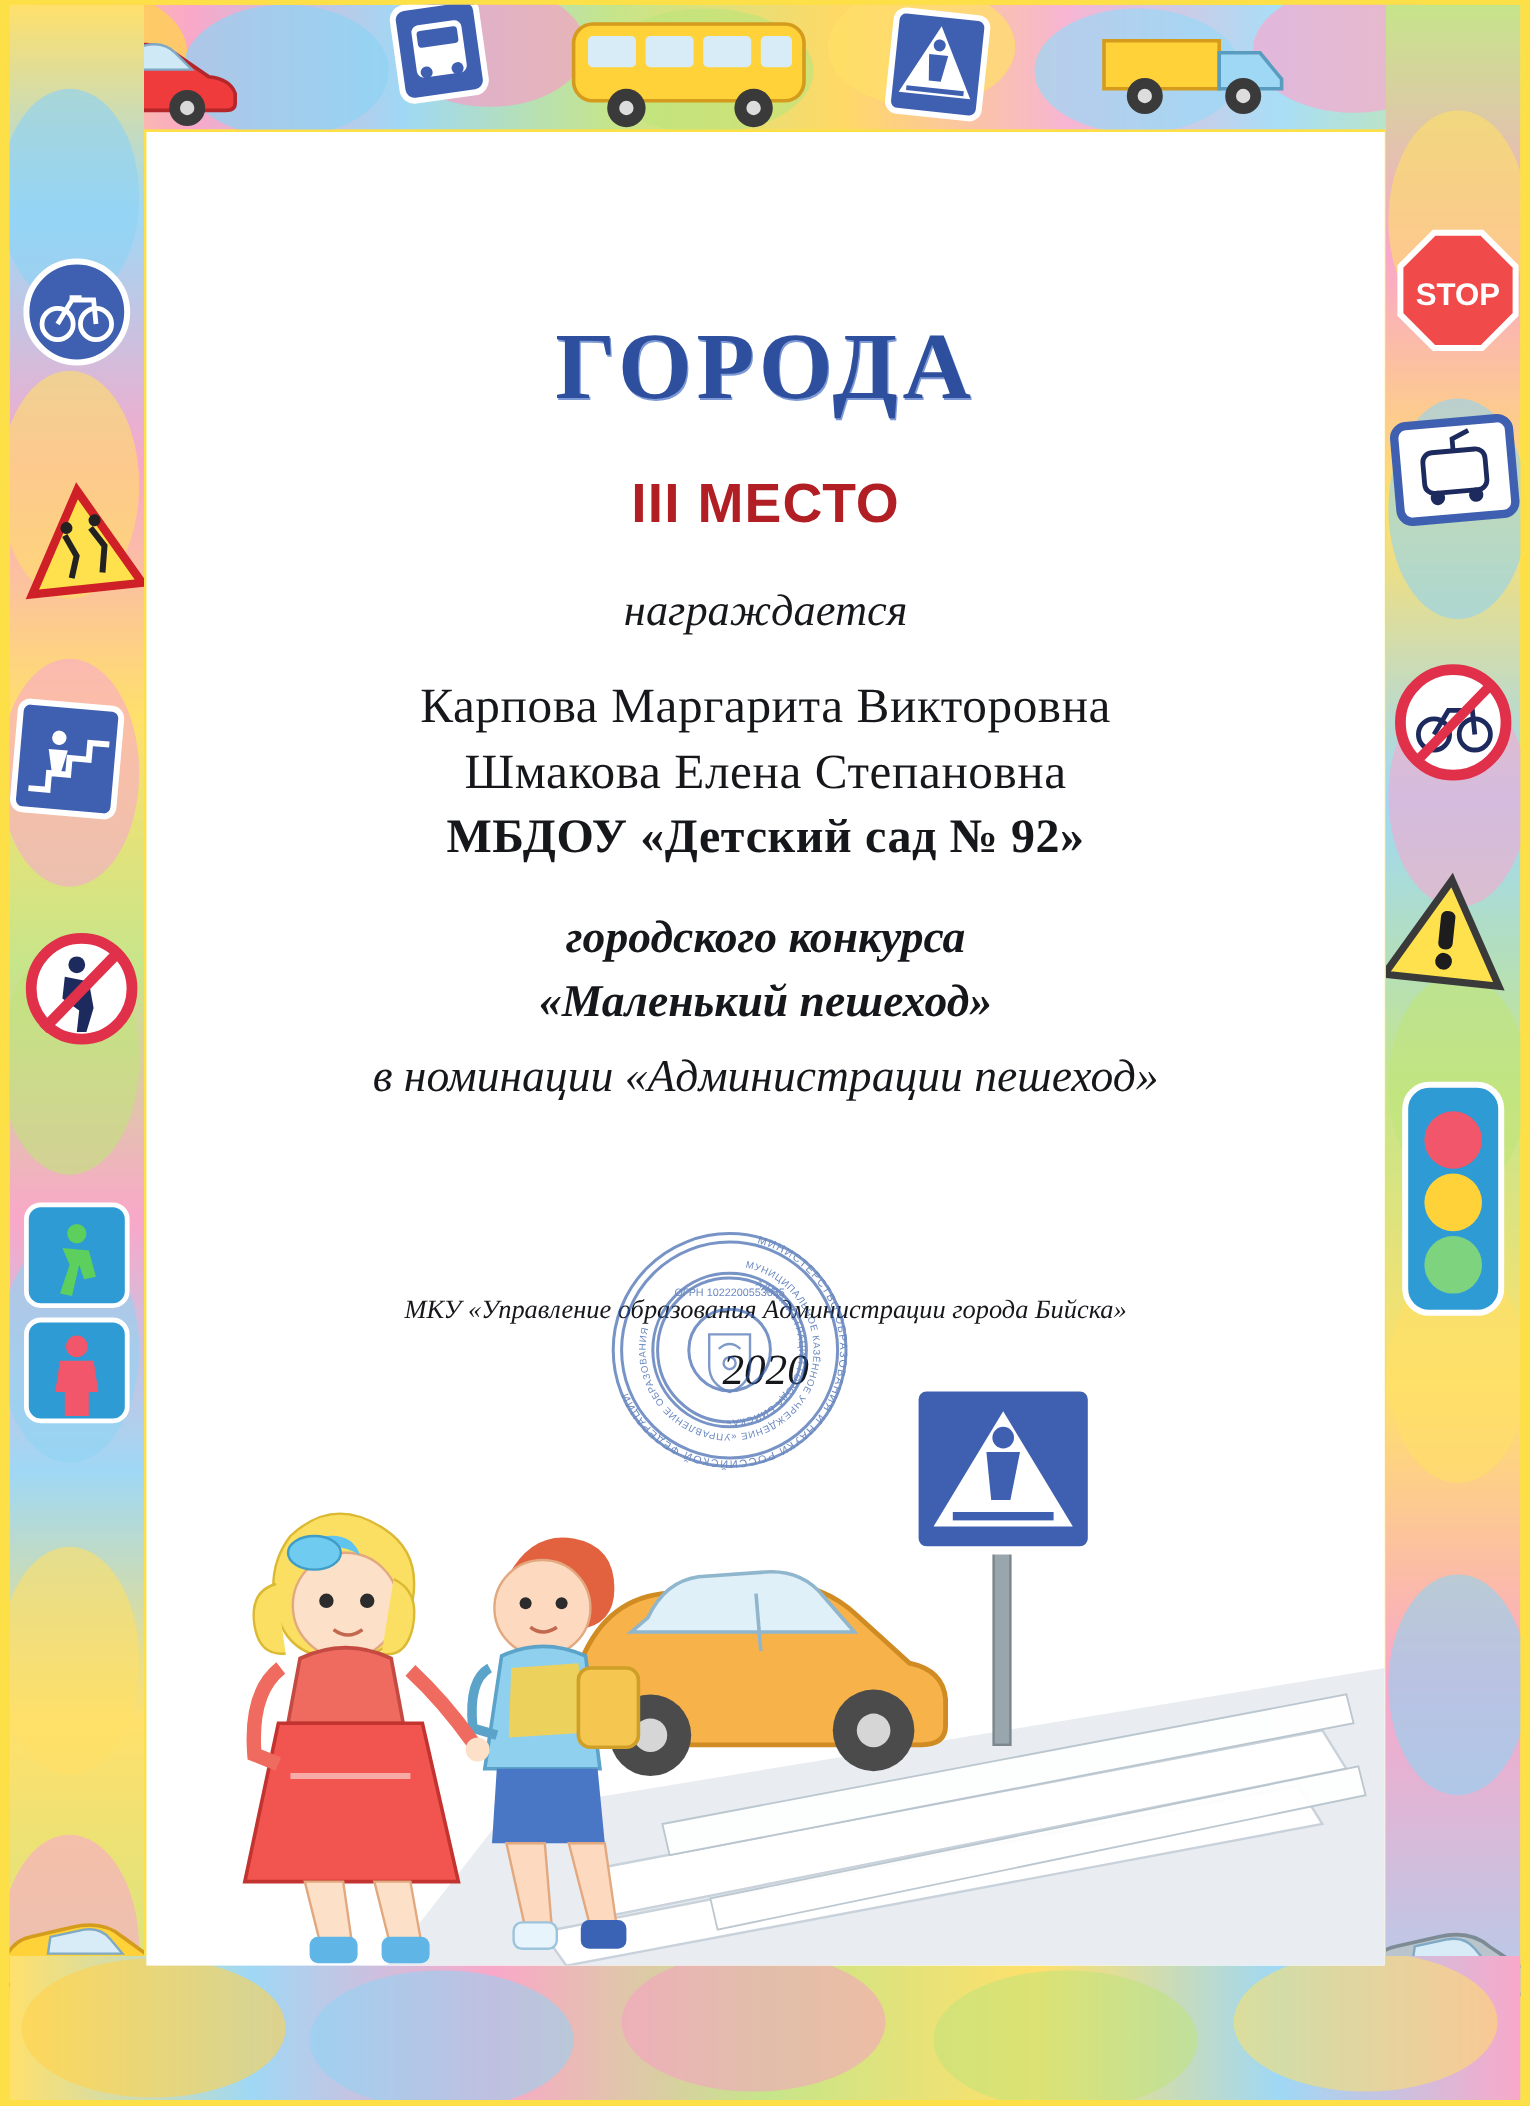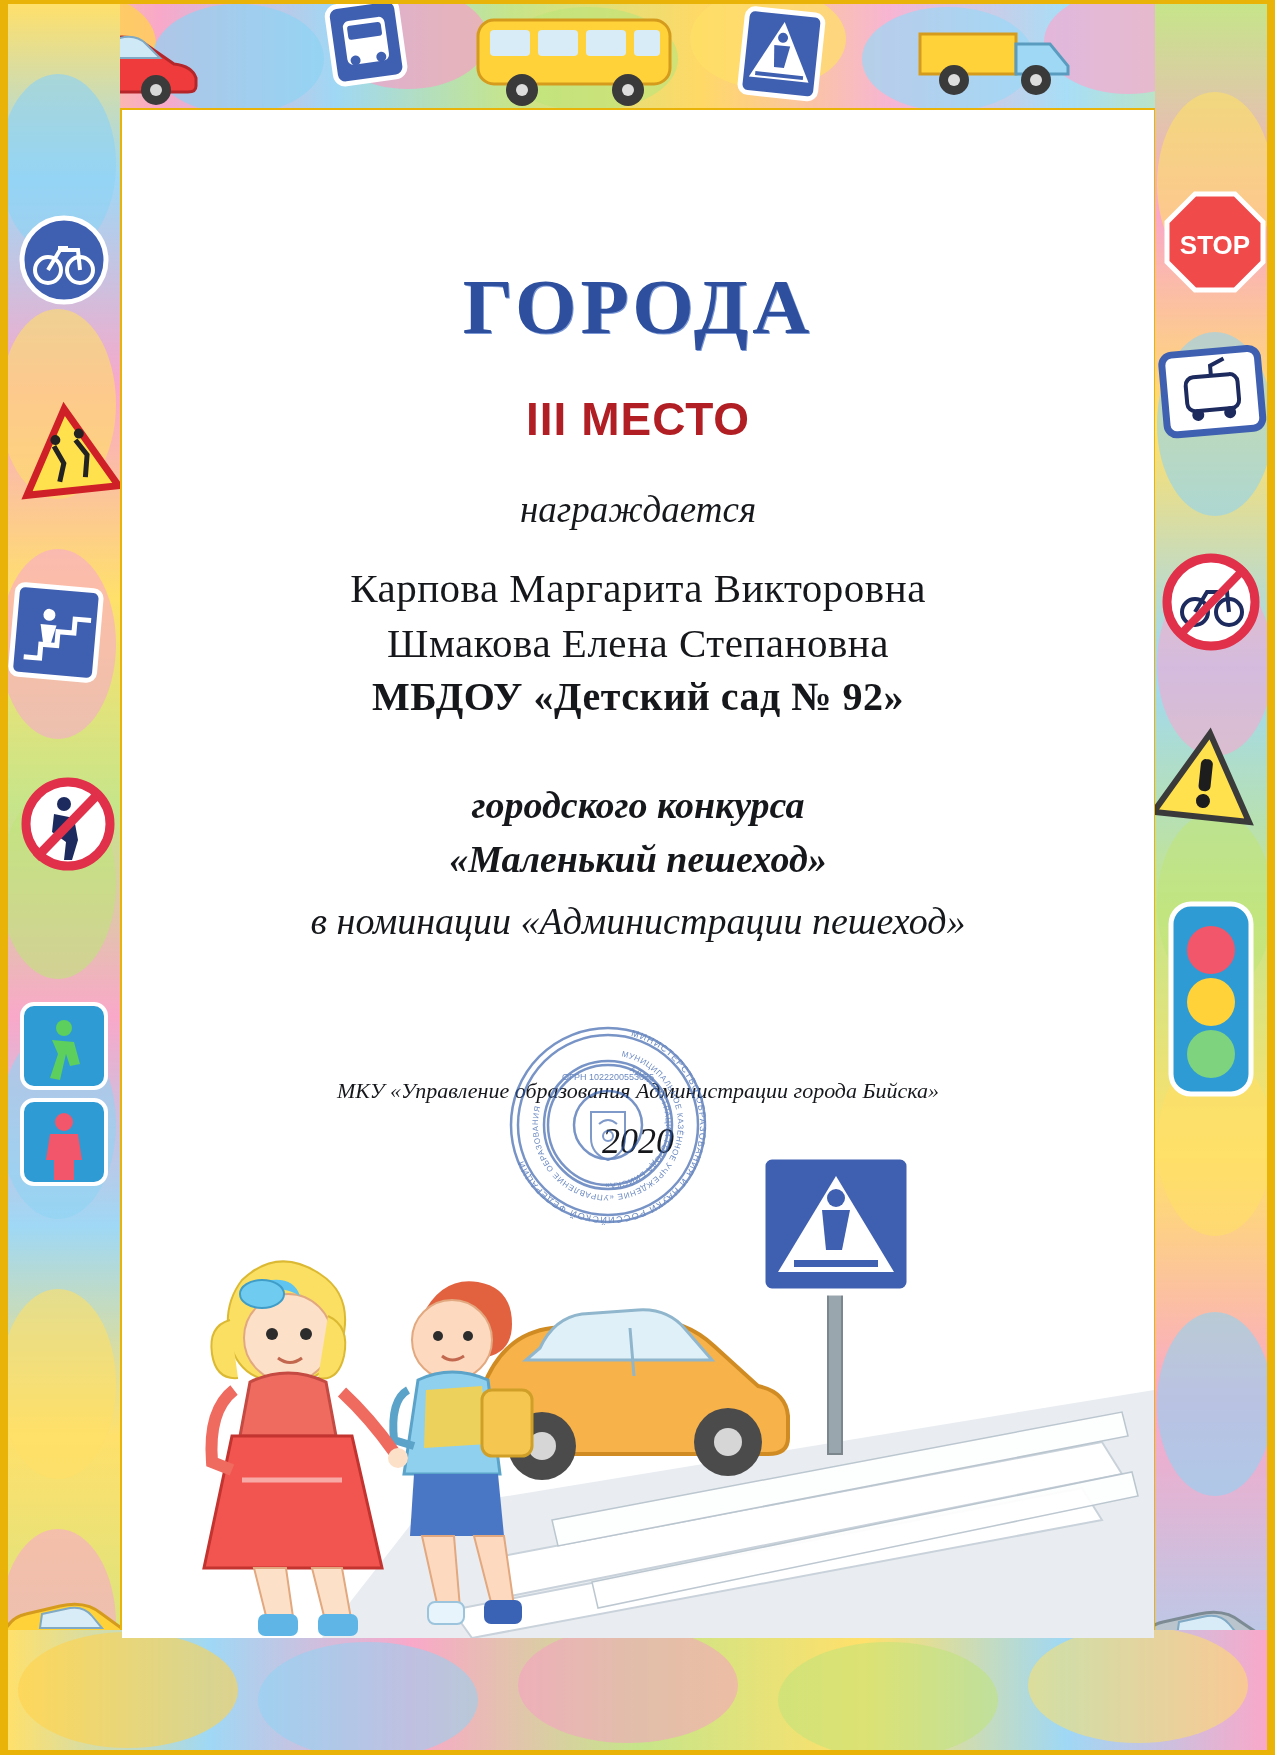--- a/index.html
+++ b/index.html
@@ -11,21 +11,21 @@
     width: 1275px;
     height: 1755px;
     font-family: "Liberation Serif", serif;
     overflow: hidden;
   }
 
   #certificate {
     position: relative;
     width: 1275px;
     height: 1755px;
-    background: #eab308;
+    background: #fde047;
     overflow: hidden;
   }
 
   .frame-band {
     position: absolute;
     box-sizing: border-box;
   }
   .band-top    { left: 8px;  top: 4px;    width: 1259px; height: 104px; }
   .band-bottom { left: 8px;  top: 1630px; width: 1259px; height: 120px; }
   .band-left   { left: 8px;  top: 4px;    width: 112px;  height: 1746px; }
@@ -82,21 +82,21 @@
   .recipient-line {
     font-family: "Liberation Serif", serif;
     font-size: 41px;
     color: #15171b;
     line-height: 1.33;
     letter-spacing: .5px;
   }
   .recipient-block { margin-top: 30px; }
   .recipient-line.bold { font-weight: bold; font-size: 40px; }
 
-  .contest-block { margin-top: 56px; }
+  .contest-block { margin-top: 32px; }
   .contest-line {
     font-family: "Liberation Serif", serif;
     font-style: italic;
     font-weight: bold;
     font-size: 38px;
     color: #15171b;
     line-height: 1.42;
   }
   .nomination-line {
     margin-top: 12px;

